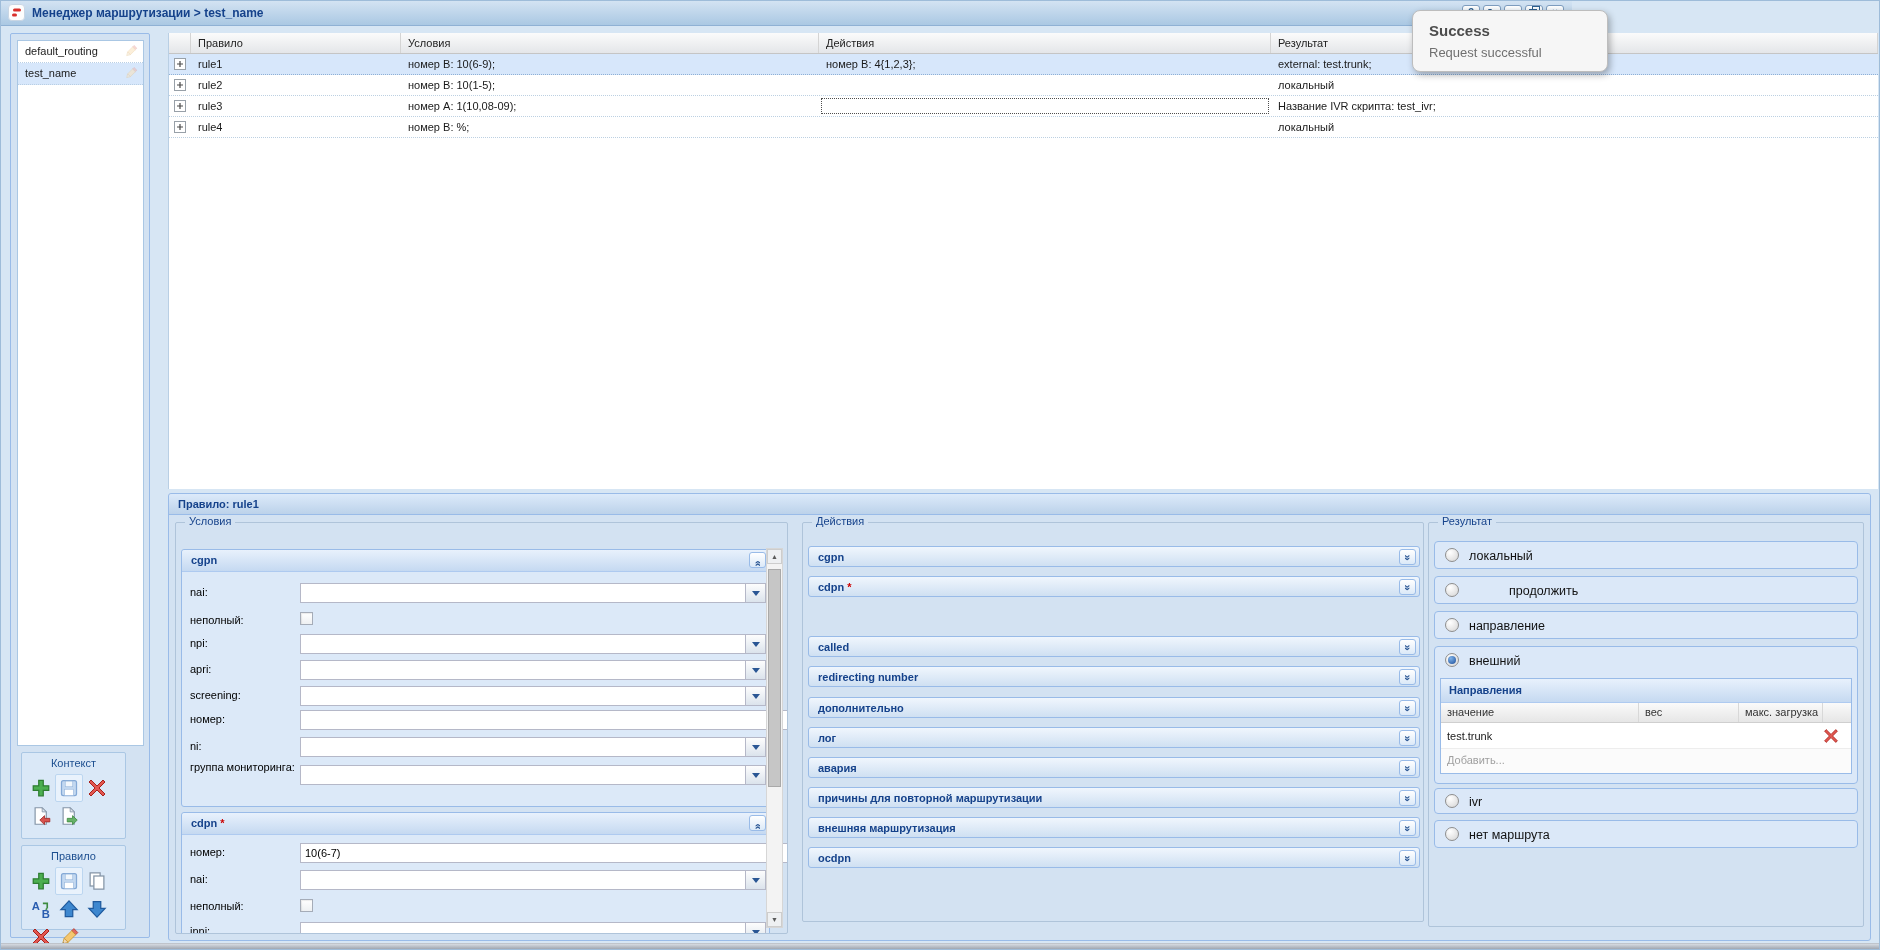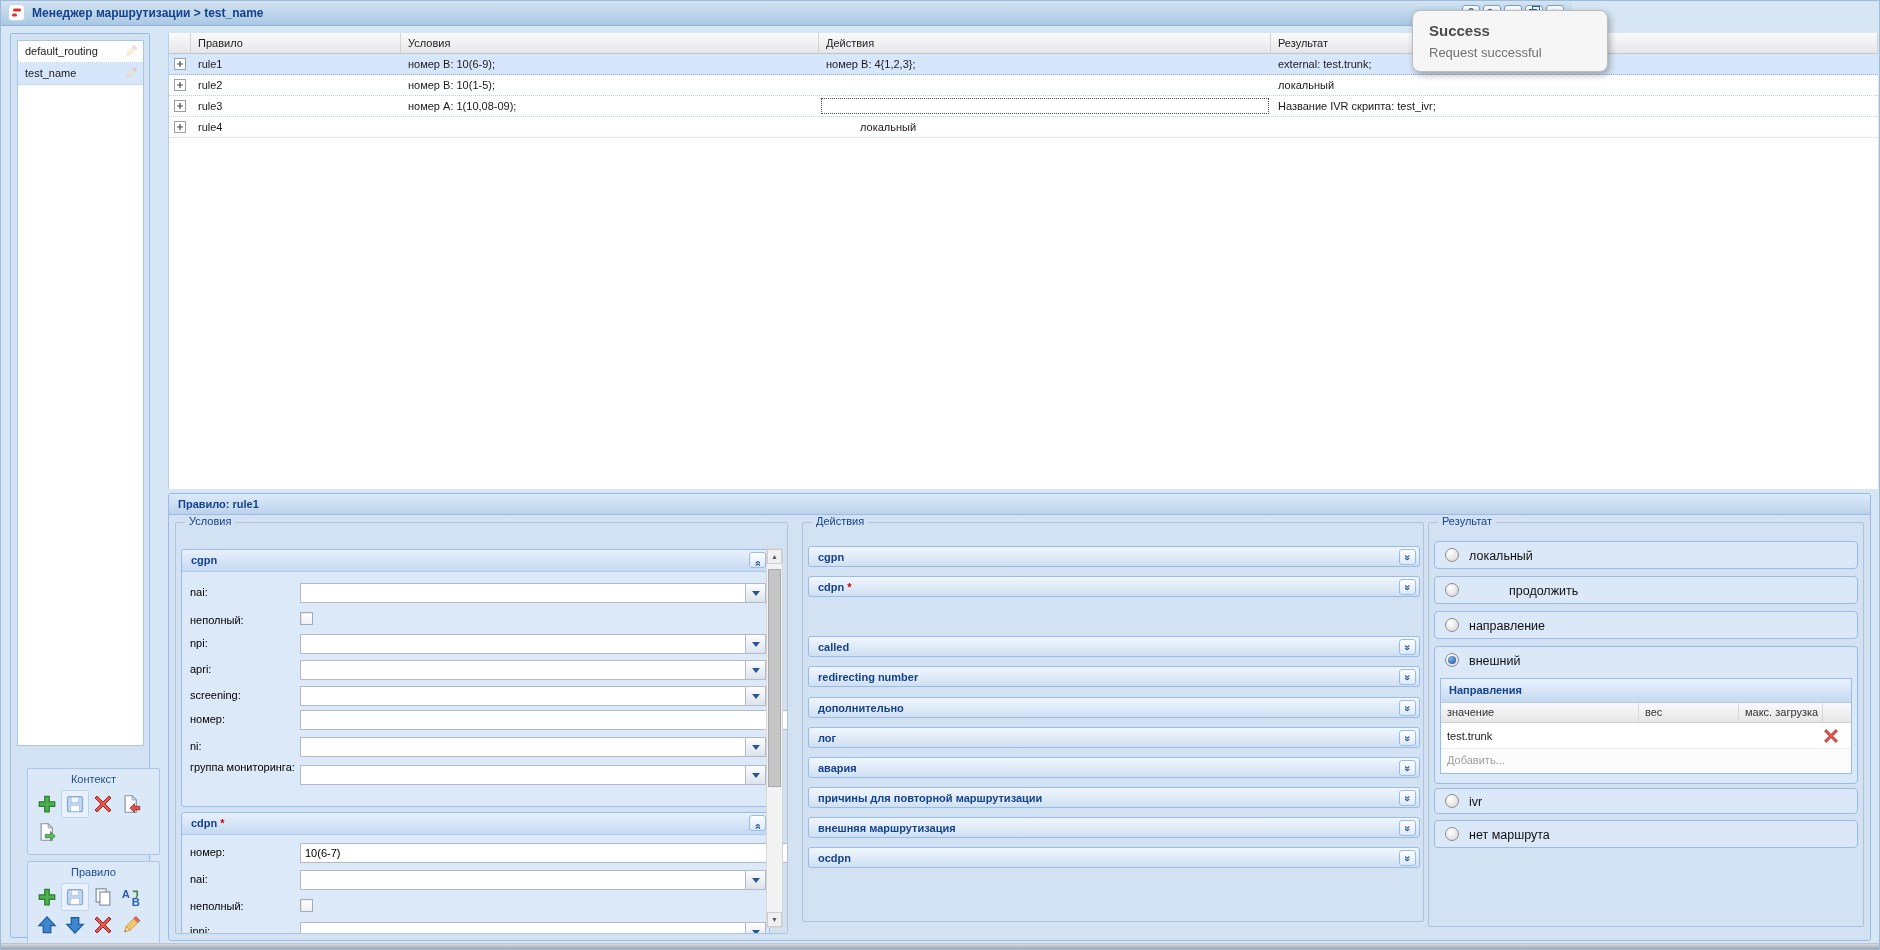--- a/index.html
+++ b/index.html
@@ -47,22 +47,22 @@
     position:absolute; left:6px; top:6px; width:127px; height:706px;
     background:#fff; border:1px solid #aac7e4;
   }
   .ctx-item {
     position:relative; height:22px; line-height:21px; padding-left:7px;
     border-bottom:1px dotted #b9cfe4; cursor:pointer;
   }
   .ctx-item.selected { background:#d7e7fb; }
   .ctx-pencil { position:absolute; right:5px; top:3px; opacity:.55; }
   .tool-group {
-    position:absolute; left:16px; width:133px;
-    border:1px solid #aac7e4; border-radius:2px; background:#dae8f7;margin-top:16px;
+    position:absolute; left:10px; width:105px;
+    border:1px solid #aac7e4; border-radius:2px; background:#dae8f7;
   }
   .tool-group .tg-title { text-align:center; color:#1c4e8f; padding:4px 0 2px; }
   .tg-icons { display:flex; flex-wrap:wrap; padding:3px 1px 3px 5px; }
   .icon-btn {
     width:28px; height:28px; display:flex; align-items:center; justify-content:center;
     cursor:pointer; border:1px solid transparent; border-radius:2px;
   }
   .icon-btn.framed { background:#e9f2fc; border:1px solid #bcd6f0; }
   
   .grid-panel {
@@ -400,20 +400,21 @@
     <div class="gc c4">Название IVR скрипта: test_ivr;</div>
   </div>
   <div class="grid-row">
     <div class="gc c0">
         <svg width="12" height="12" viewBox="0 0 12 12">
           <rect x="0.5" y="0.5" width="11" height="11" fill="#fff" stroke="#98a0a8"></rect>
           <path d="M6 3v6M3 6h6" stroke="#4a4a4a" stroke-width="1.2"></path>
         </svg>
       </div>
     <div class="gc c1">rule4</div>
+    <div class="gc c2">номер B: %;</div>
     <div class="gc c3"></div>
     <div class="gc c4">локальный</div>
   </div>
 </div>
 
 <div class="rule-panel">
   <div class="rp-header">Правило: rule1</div>
 
   <span class="fs-legend" style="left:16px; top:21px;">Условия</span>
   <div class="fs" id="fs-conditions">

